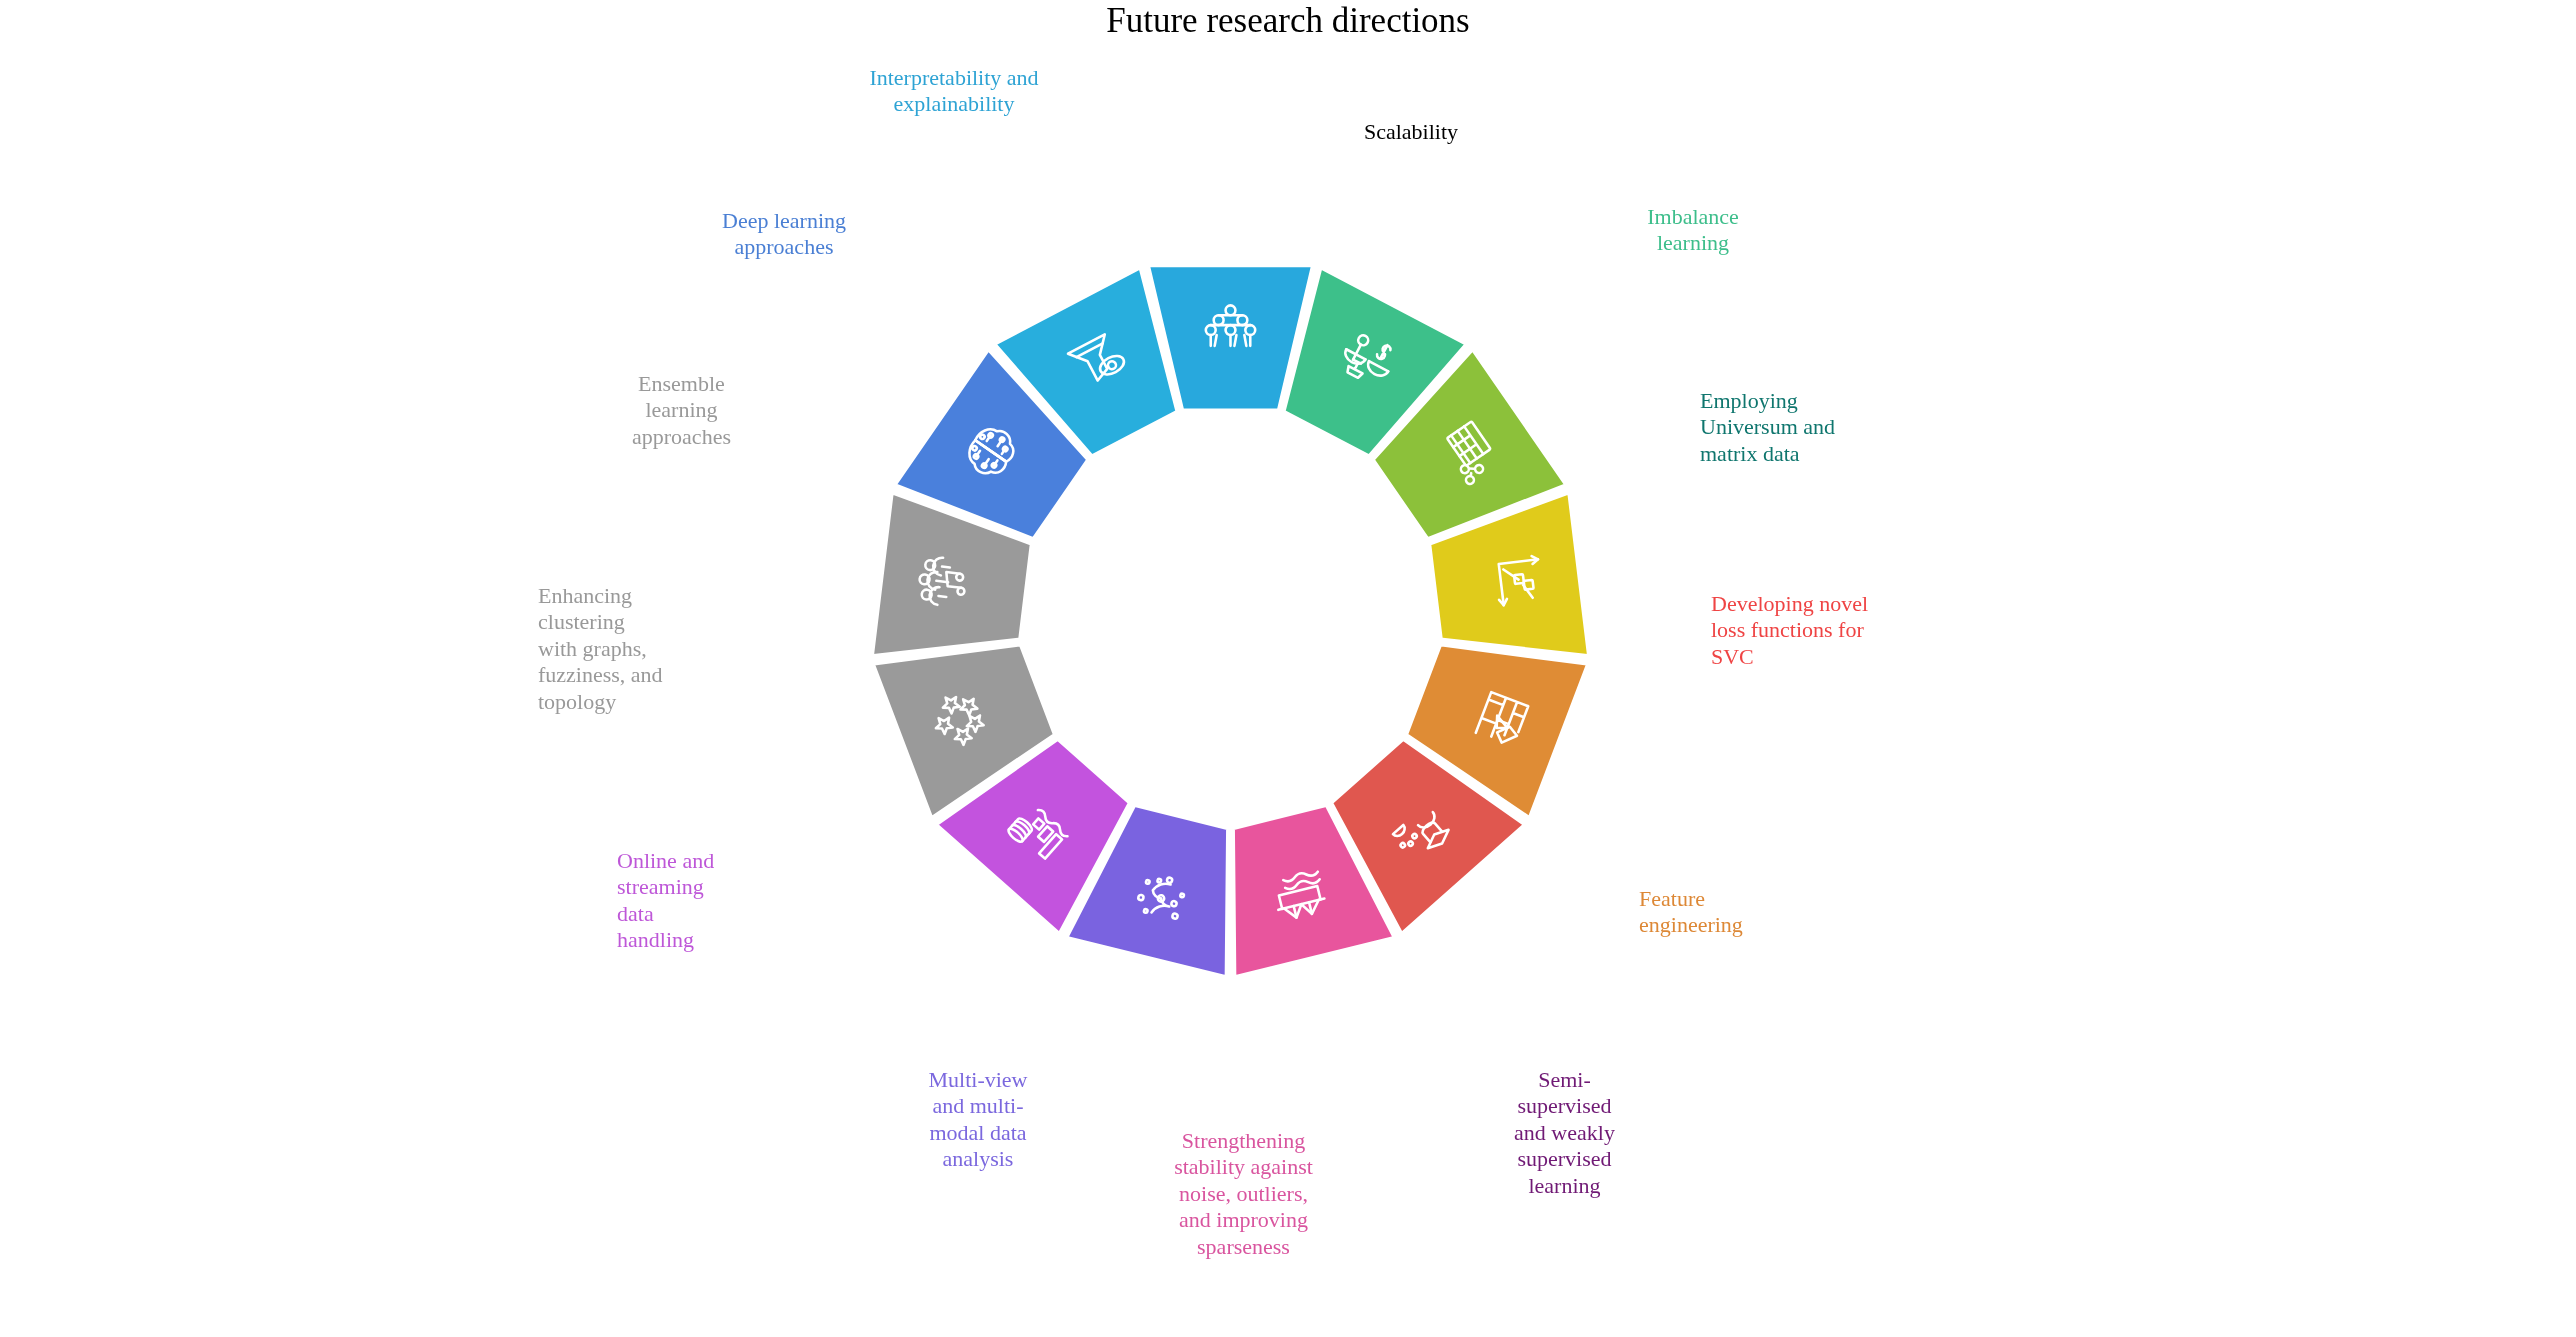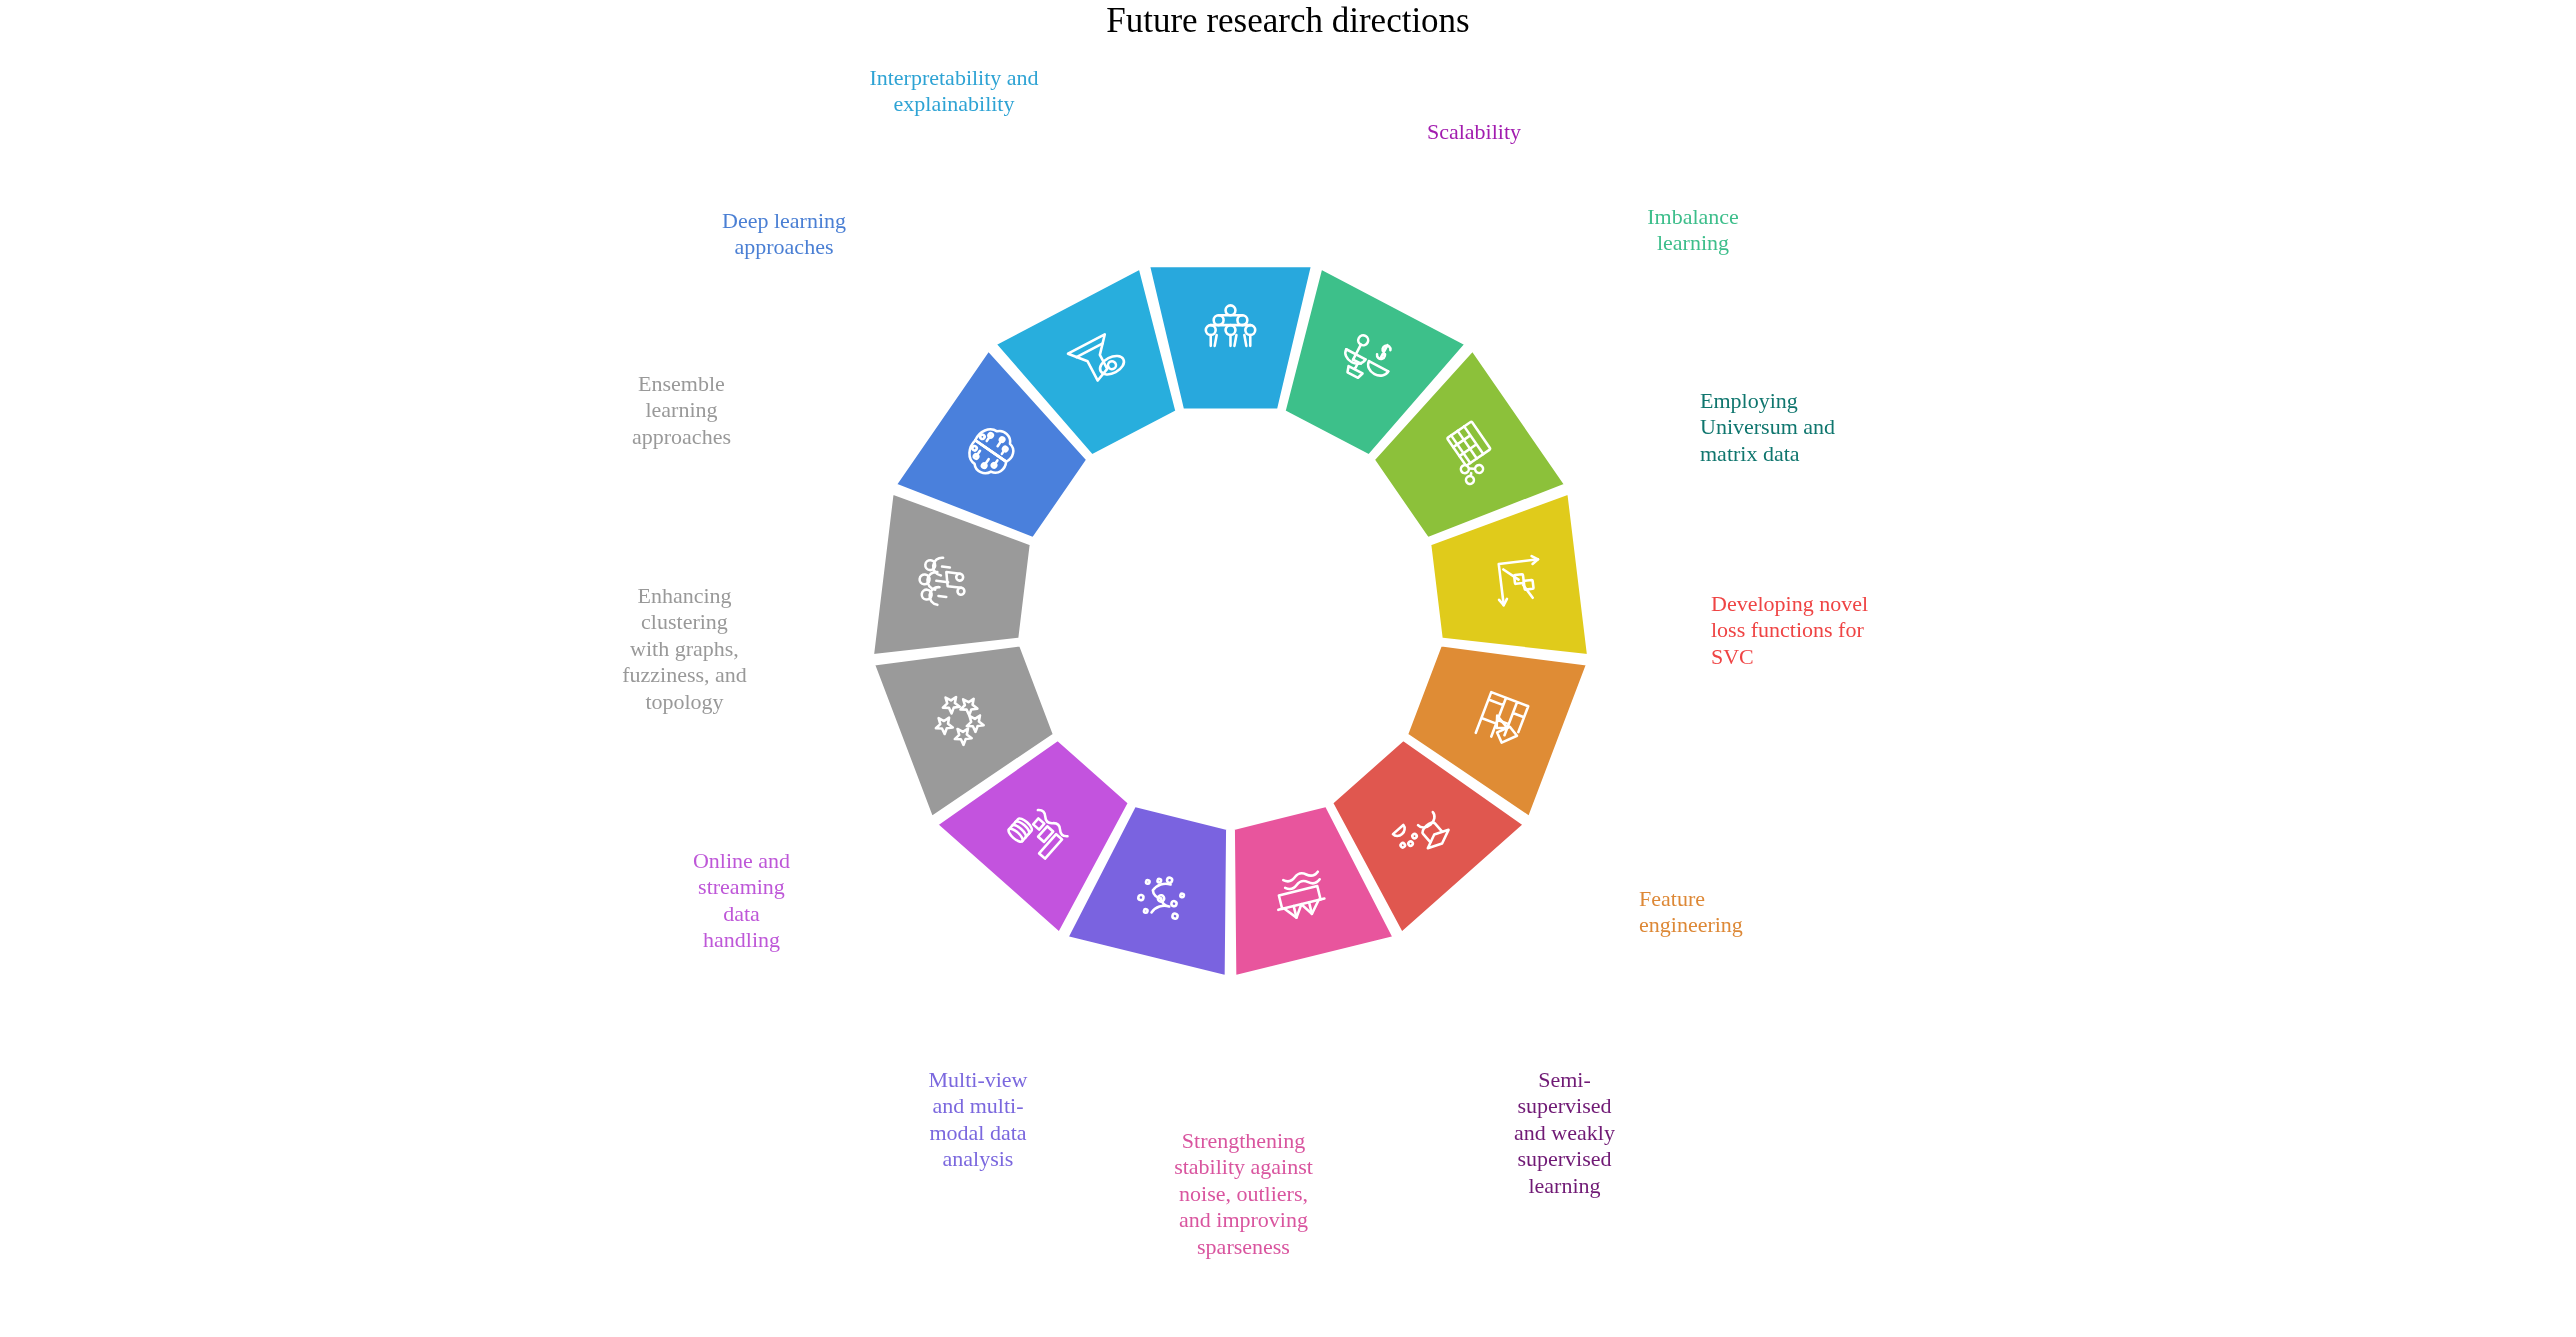--- a/index.html
+++ b/index.html
@@ -36,21 +36,21 @@
   .icon-g{fill:none;stroke:#ffffff;stroke-width:2.6;stroke-linecap:round;stroke-linejoin:round;}
 
   .lbl{
     position:absolute;
     font-family:"Liberation Serif","DejaVu Serif",serif;
     font-size:22px;
     line-height:1.20;
     white-space:pre-line;
   }
   .lbl.c{text-align:center;}
-  .lbl.r{text-align:center;}
+  .lbl.r{text-align:left;}
   .lbl.l{text-align:left;}
 </style>
 </head>
 <body>
 
 <div id="stage">
 
   <div id="title">Future research directions</div>
 
   <div id="wheel">
@@ -211,21 +211,21 @@
               <path d="M-16 -11 L14 -11"></path>
               <ellipse cx="12" cy="13" rx="13" ry="8"></ellipse>
               <circle cx="12" cy="13" r="4"></circle>
             </g>
           </g>
         </g>
     </svg>
   </div>
 
   <div id="labels">
-      <div class="lbl c" style="left: 1331px; top: 119px; width: 286px; color: #a21caf;">Scalability</div>
+      <div class="lbl c" style="left: 1268px; top: 119px; width: 286px; color: #000000;">Scalability</div>
       <div class="lbl c" style="left: 1550px; top: 204px; width: 286px; color: rgb(61, 190, 139);">Imbalance
 learning</div>
       <div class="lbl l" style="left: 1700px; top: 388px; width: 341px; color: #0f766e;">Employing
 Universum and
 matrix data</div>
       <div class="lbl l" style="left: 1711px; top: 591px; width: 354px; color: #ef4444;">Developing novel
 loss functions for
 SVC</div>
       <div class="lbl l" style="left: 1639px; top: 886px; width: 307px; color: rgb(221, 136, 54);">Feature
 engineering</div>

